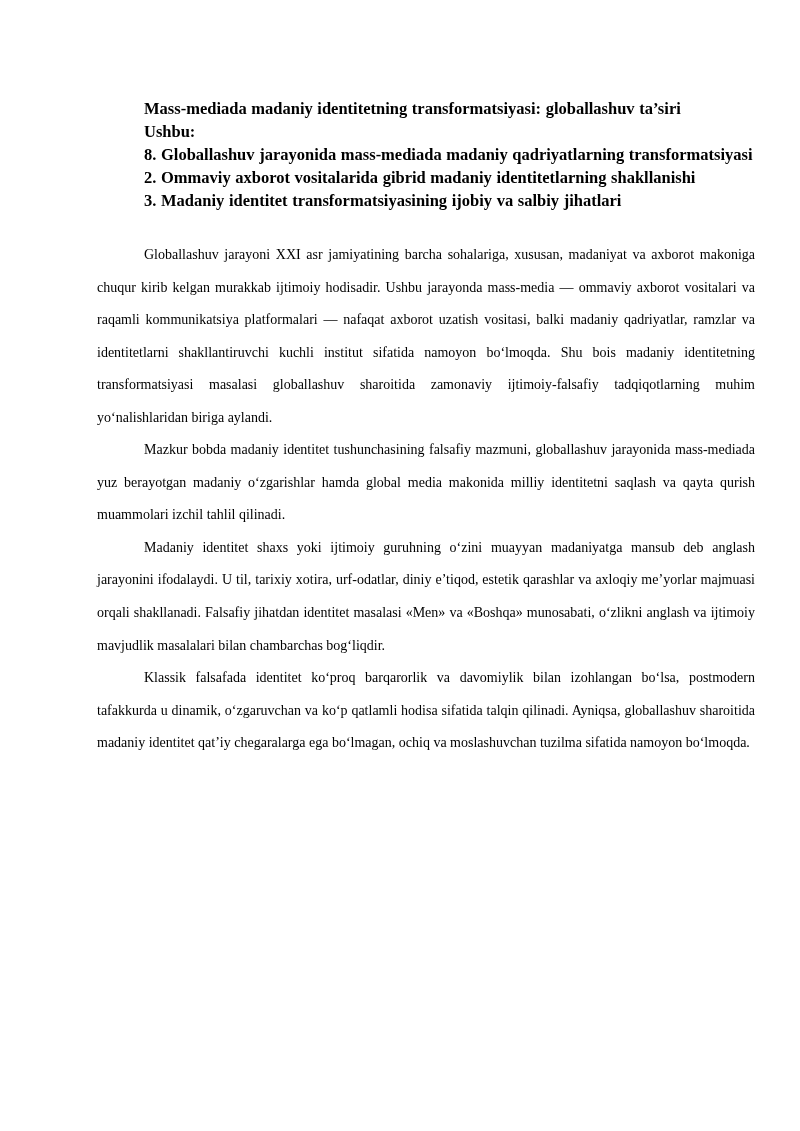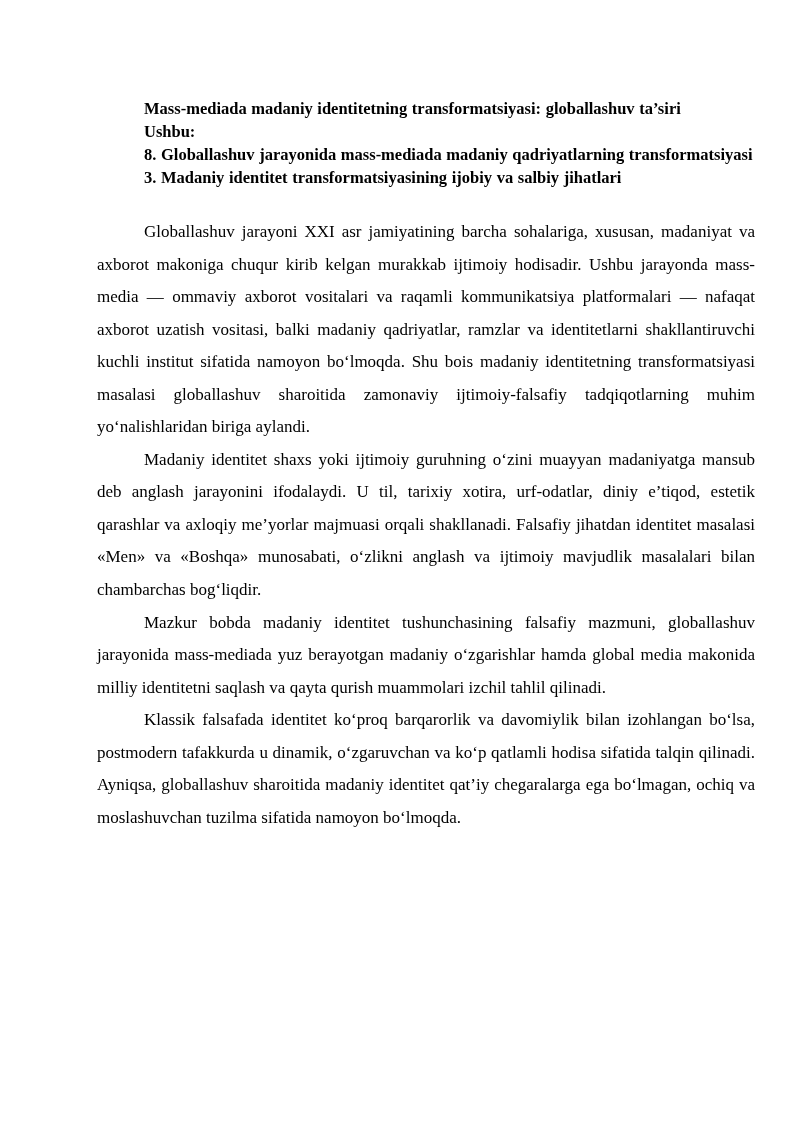--- a/index.html
+++ b/index.html
@@ -25,35 +25,36 @@
     line-height: 23px;
     text-align: justify;
     text-indent: 47px;
     word-spacing: 0.5px;
   }
   .bodytext {
     margin-top: 27px;
   }
   .bodytext p {
     margin: 0;
-    font-size: 17px;
+    font-size: 14px;
     font-weight: normal;
     line-height: 32.55px;
     text-align: justify;
     text-indent: 47px;
   }
 </style>
 </head>
 <body>
 
 <div class="page">
   <p class="head">Mass-mediada madaniy identitetning transformatsiyasi: globallashuv ta’siri</p>
   <p class="head">Ushbu:</p>
   <p class="head">8. Globallashuv jarayonida mass-mediada madaniy qadriyatlarning transformatsiyasi</p>
+  <p class="head">2. Ommaviy axborot vositalarida gibrid madaniy identitetlarning shakllanishi</p>
   <p class="head">3. Madaniy identitet transformatsiyasining ijobiy va salbiy jihatlari</p>
 
   <div class="bodytext">
     <p>Globallashuv jarayoni XXI asr jamiyatining barcha sohalariga, xususan, madaniyat va axborot makoniga chuqur kirib kelgan murakkab ijtimoiy hodisadir. Ushbu jarayonda mass-media — ommaviy axborot vositalari va raqamli kommunikatsiya platformalari — nafaqat axborot uzatish vositasi, balki madaniy qadriyatlar, ramzlar va identitetlarni shakllantiruvchi kuchli institut sifatida namoyon bo‘lmoqda. Shu bois madaniy identitetning transformatsiyasi masalasi globallashuv sharoitida zamonaviy ijtimoiy-falsafiy tadqiqotlarning muhim yo‘nalishlaridan biriga aylandi.</p>
+    <p>Mazkur bobda madaniy identitet tushunchasining falsafiy mazmuni, globallashuv jarayonida mass-mediada yuz berayotgan madaniy o‘zgarishlar hamda global media makonida milliy identitetni saqlash va qayta qurish muammolari izchil tahlil qilinadi.</p>
     <p>Madaniy identitet shaxs yoki ijtimoiy guruhning o‘zini muayyan madaniyatga mansub deb anglash jarayonini ifodalaydi. U til, tarixiy xotira, urf-odatlar, diniy e’tiqod, estetik qarashlar va axloqiy me’yorlar majmuasi orqali shakllanadi. Falsafiy jihatdan identitet masalasi «Men» va «Boshqa» munosabati, o‘zlikni anglash va ijtimoiy mavjudlik masalalari bilan chambarchas bog‘liqdir.</p>
-    <p>Mazkur bobda madaniy identitet tushunchasining falsafiy mazmuni, globallashuv jarayonida mass-mediada yuz berayotgan madaniy o‘zgarishlar hamda global media makonida milliy identitetni saqlash va qayta qurish muammolari izchil tahlil qilinadi.</p>
     <p>Klassik falsafada identitet ko‘proq barqarorlik va davomiylik bilan izohlangan bo‘lsa, postmodern tafakkurda u dinamik, o‘zgaruvchan va ko‘p qatlamli hodisa sifatida talqin qilinadi. Ayniqsa, globallashuv sharoitida madaniy identitet qat’iy chegaralarga ega bo‘lmagan, ochiq va moslashuvchan tuzilma sifatida namoyon bo‘lmoqda.</p>
   </div>
 </div>
 
 </body></html>

